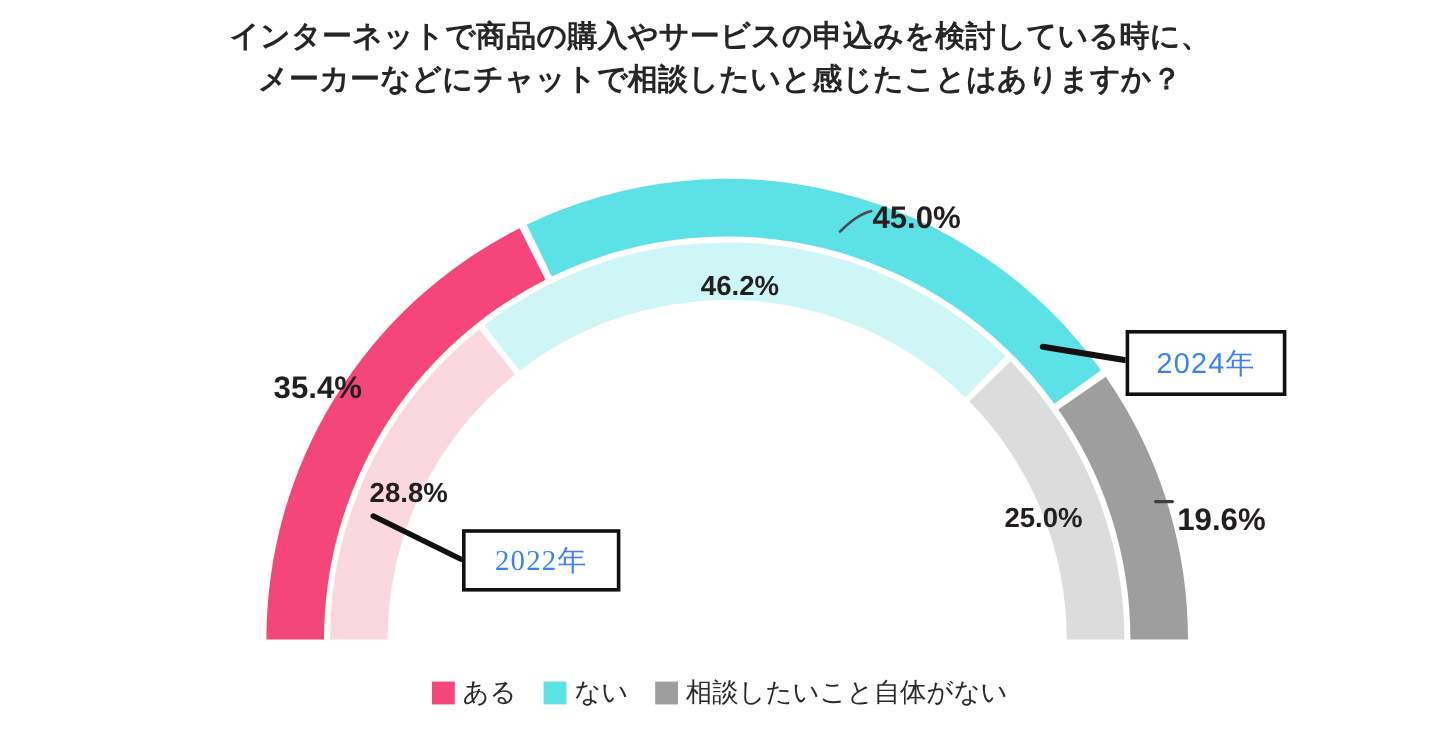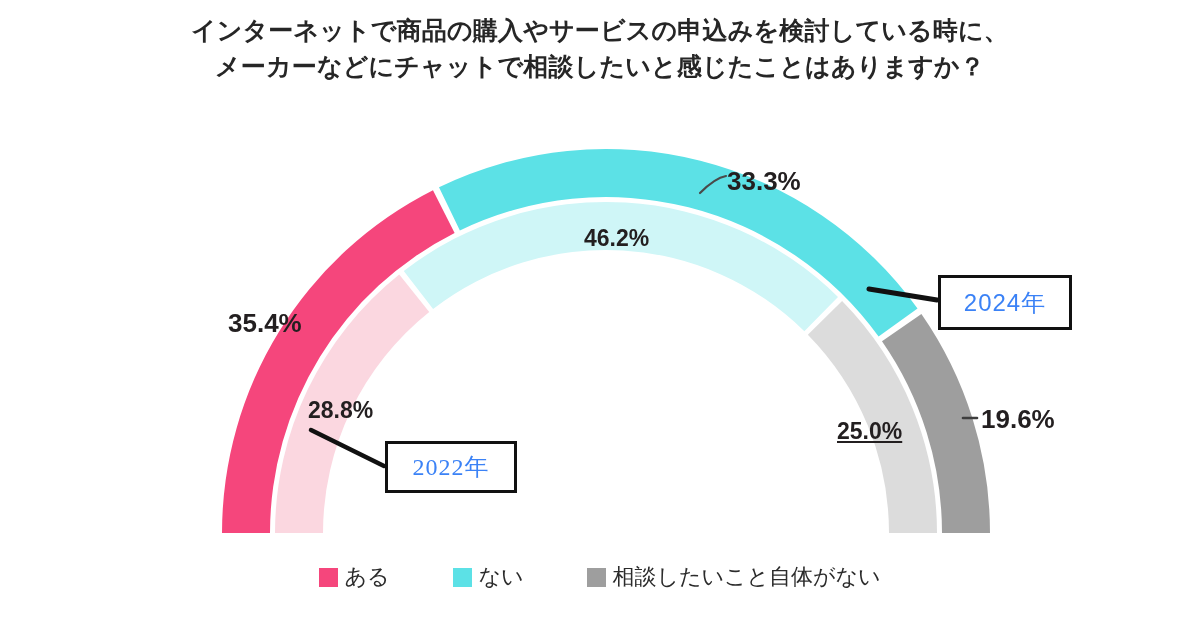--- a/index.html
+++ b/index.html
@@ -63,22 +63,22 @@
   .val.inner {
     font-size: 23px;
     font-weight: bold;
     text-align: right;
   }
 
   #val-2024-aru   { left: 228px; top: 308px; }
   #val-2022-aru   { left: 308px; top: 397px; }
   #val-2024-nai   { left: 727px; top: 166px; }
   #val-2022-nai   { left: 584px; top: 225px; }
-  #val-2024-none  { left: 981px; top: 404px; }
-  #val-2022-none  { left: 837px; top: 418px; text-decoration: underline; }
+  #val-2024-none  { left: 981px; top: 418px; }
+  #val-2022-none  { left: 837px; top: 418px; }
 
   
   .callout {
     position: absolute;
     border: 3px solid #111111;
     background: #ffffff;
     font-size: 24px;
     color: #3b82f6;
     display: flex;
     align-items: center;
@@ -90,21 +90,21 @@
 
   
   .legend {
     position: absolute;
     left: 0;
     top: 562px;
     width: 1200px;
     display: flex;
     justify-content: center;
     align-items: center;
-    gap: 64px;
+    gap: 23px;
   }
   .legend-item {
     display: flex;
     align-items: center;
     gap: 6px;
   }
   .legend-swatch {
     width: 19px;
     height: 19px;
     flex: 0 0 auto;
@@ -138,21 +138,21 @@
     <path id="leader-nai" d="M 700 193 Q 715 178 726 176" fill="none" stroke="#4a4a4a" stroke-width="2.2" stroke-linecap="round"></path>
 
     <line id="leader-none" x1="963" y1="418" x2="977" y2="418" stroke="#3d3d3d" stroke-width="2.6" stroke-linecap="round"></line>
 
     <line x1="311" y1="430" x2="384" y2="466" stroke="#111111" stroke-width="4.5" stroke-linecap="round"></line>
 
     <line x1="869" y1="289" x2="937" y2="300" stroke="#111111" stroke-width="5" stroke-linecap="round"></line>
   </svg>
 
   <div class="val outer" id="val-2024-aru">35.4%</div>
-  <div class="val outer" id="val-2024-nai">33.3%</div>
+  <div class="val outer" id="val-2024-nai">45.0%</div>
   <div class="val outer" id="val-2024-none">19.6%</div>
 
   <div class="val inner" id="val-2022-aru">28.8%</div>
   <div class="val inner" id="val-2022-nai">46.2%</div>
   <div class="val inner" id="val-2022-none">25.0%</div>
 
   <div class="callout" id="callout-2022">2022年</div>
   <div class="callout" id="callout-2024">2024年</div>
 
   <div class="legend" id="legend">

